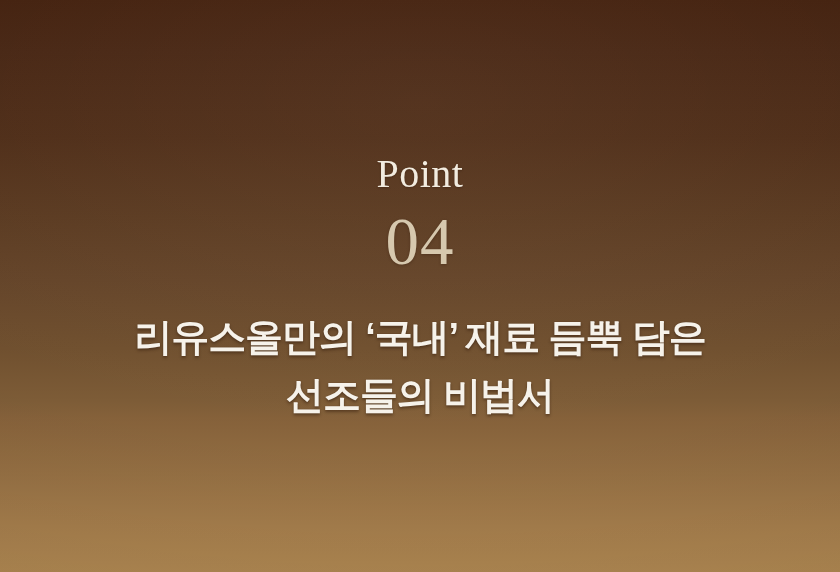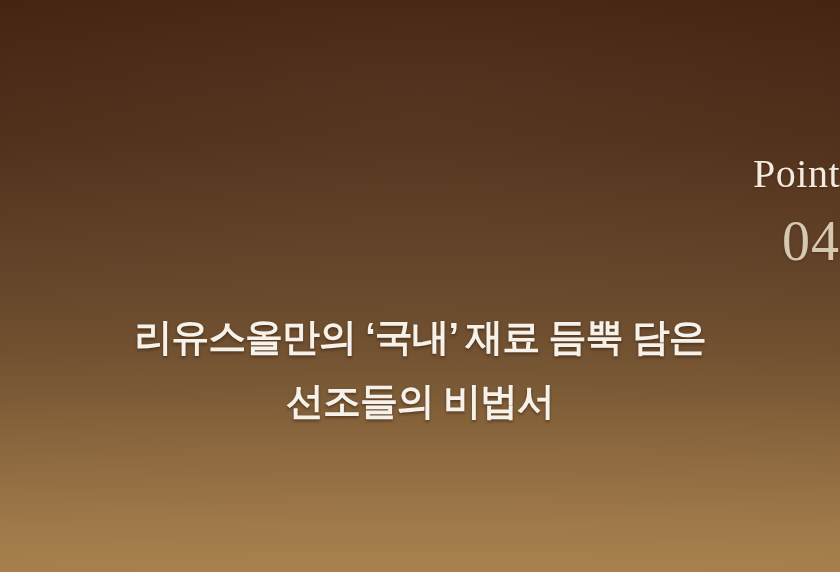--- a/index.html
+++ b/index.html
@@ -51,40 +51,40 @@
         rgba(0,0,0,0.00) 62%,
         rgba(0,0,0,0.045) 100%);
   }
 
   
   .eyebrow {
     position: absolute;
     top: 150px;
     left: 0;
     right: 0;
-    text-align: right;
+    text-align: center;
     z-index: 2;
   }
 
   .eyebrow-label {
     display: block;
     font-family: "Liberation Serif", "DejaVu Serif", serif;
     font-size: 40px;
     line-height: 48px;
     font-weight: 400;
     letter-spacing: 0.5px;
     color: #f2ece0;
     text-shadow: 0 1px 2px rgba(40, 18, 6, 0.35);
   }
 
   .eyebrow-number {
     display: block;
     margin-top: 2px;
     font-family: "Liberation Serif", "DejaVu Serif", serif;
-    font-size: 56px;
+    font-size: 67px;
     line-height: 82px;
     font-weight: 400;
     letter-spacing: 1px;
     color: #d6c8ae;
     text-shadow: 0 1px 3px rgba(40, 18, 6, 0.32);
   }
 
   
   .headline {
     position: absolute;
@@ -104,21 +104,20 @@
     font-weight: 700;
     letter-spacing: -1.1px;
     color: #f6f2ea;
     text-shadow:
       0 2px 3px rgba(45, 22, 8, 0.45),
       0 0 1px rgba(45, 22, 8, 0.30);
     white-space: nowrap;
   }
 
   .headline-line + .headline-line {
-    margin-top: 6px;
   }
 </style>
 </head>
 <body>
 
 <div class="slide">
 
   <div class="eyebrow">
     <span class="eyebrow-label">Point</span>
     <span class="eyebrow-number">04</span>

